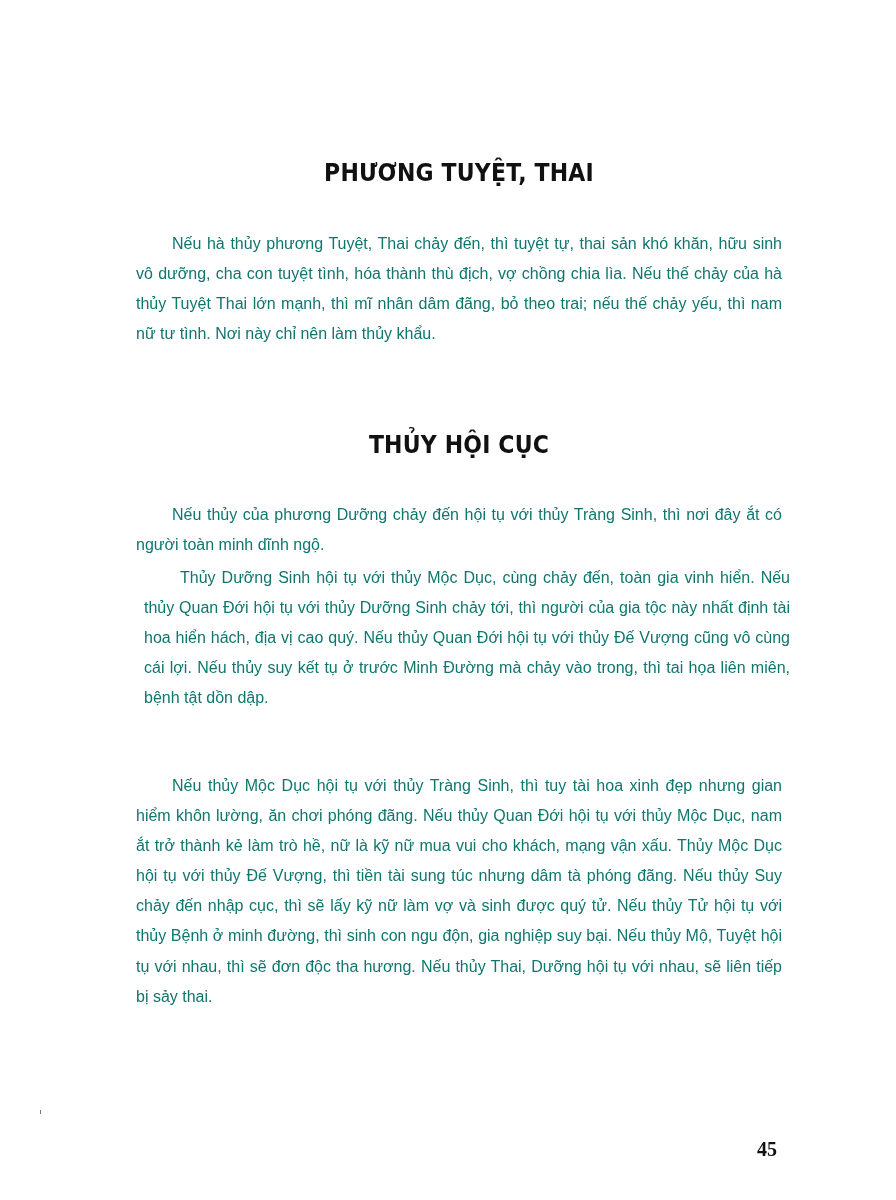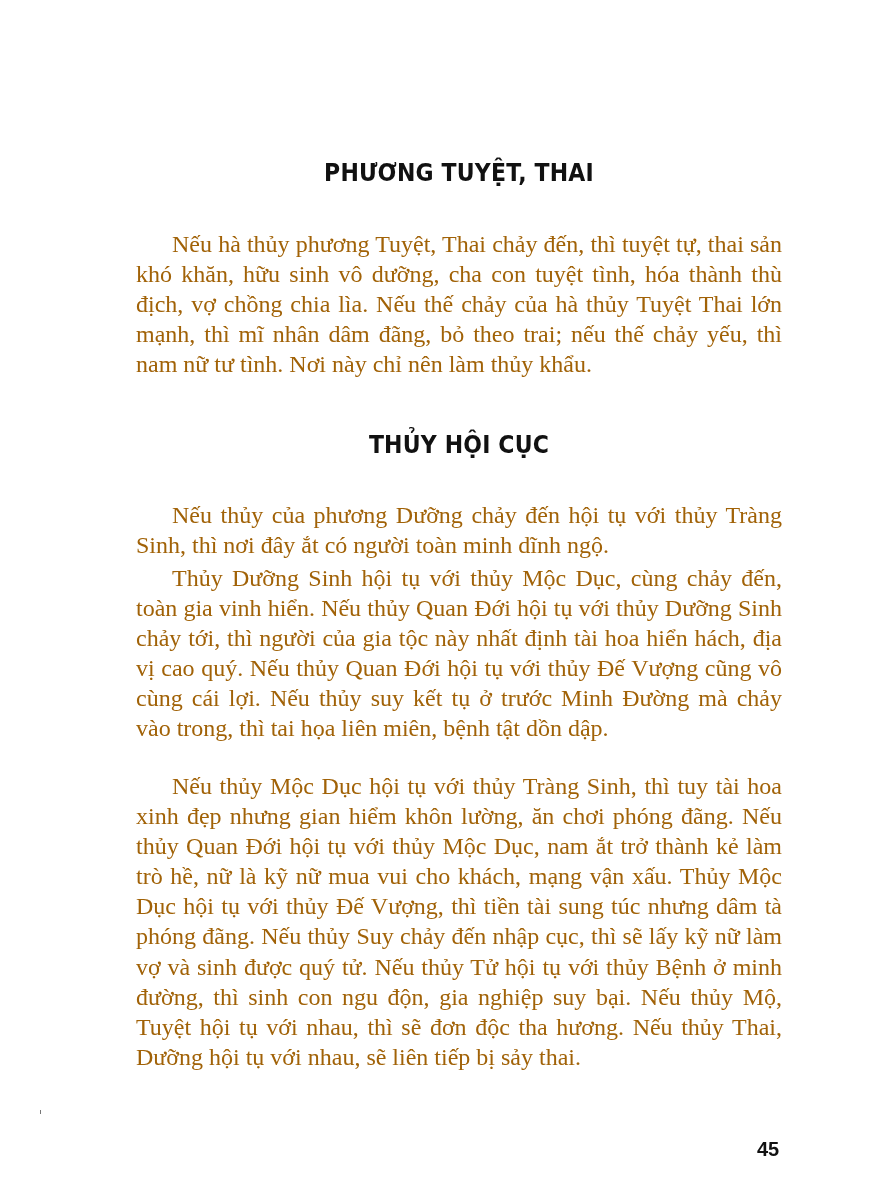--- a/index.html
+++ b/index.html
@@ -8,31 +8,31 @@
     .section-title {
       position: absolute; left: 0; width: 646px; text-align: center;
       font-family: "DejaVu Sans", sans-serif; font-weight: bold;
       font-size: 25px; letter-spacing: 0.2px; color: #111;
       transform: scaleX(0.88); transform-origin: center;
     }
     .title-1 { top: 158px; }
     .title-2 { top: 430px; }
     .para {
       position: absolute; left: 0; width: 646px; margin: 0;
-      font-family: Liberation Serif, serif; font-size: 24px;
+      font-family: Liberation Sans, sans-serif; font-size: 16px;
       line-height: 30.1px; text-align: justify; text-align-last: left;
-      text-indent: 36px; color: #a16207;
+      text-indent: 36px; color: #0f766e;
     }
     .p1 { top: 229px; }
     .p2 { top: 500px; }
-    .p3 { top: 563px; }
+    .p3 { top: 563px; margin-left: 8px; }
     .p4 { top: 771px; }
     .page-number {
       position: absolute; left: 757px; top: 1138px;
-      font-family: Liberation Sans, sans-serif; font-weight: bold; font-size: 20px; color: #111;
+      font-family: Liberation Serif, serif; font-weight: bold; font-size: 20px; color: #111;
     }
     .speck { position: absolute; left: 40px; top: 1110px; width: 1px; height: 4px; background: #777; }
   </style>
 </head>
 <body>
 
 <div class="page">
   <div class="section-title title-1">PHƯƠNG TUYỆT, THAI</div>
   <p class="para p1">Nếu hà thủy phương Tuyệt, Thai chảy đến, thì tuyệt tự, thai sản khó khăn, hữu sinh vô dưỡng, cha con tuyệt tình, hóa thành thù địch, vợ chồng chia lìa. Nếu thế chảy của hà thủy Tuyệt Thai lớn mạnh, thì mĩ nhân dâm đãng, bỏ theo trai; nếu thế chảy yếu, thì nam nữ tư tình. Nơi này chỉ nên làm thủy khẩu.</p>
 

